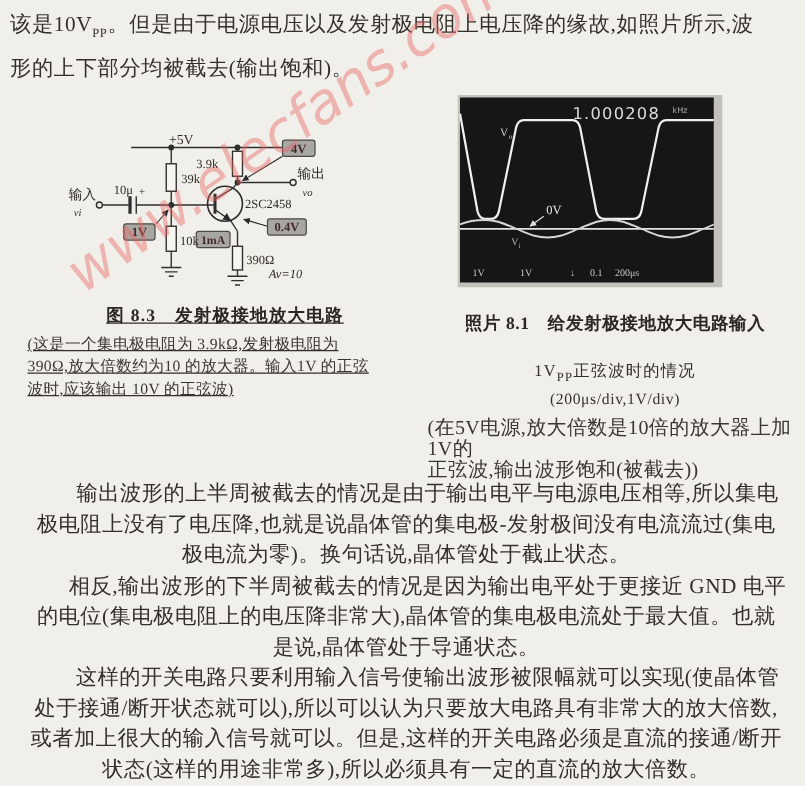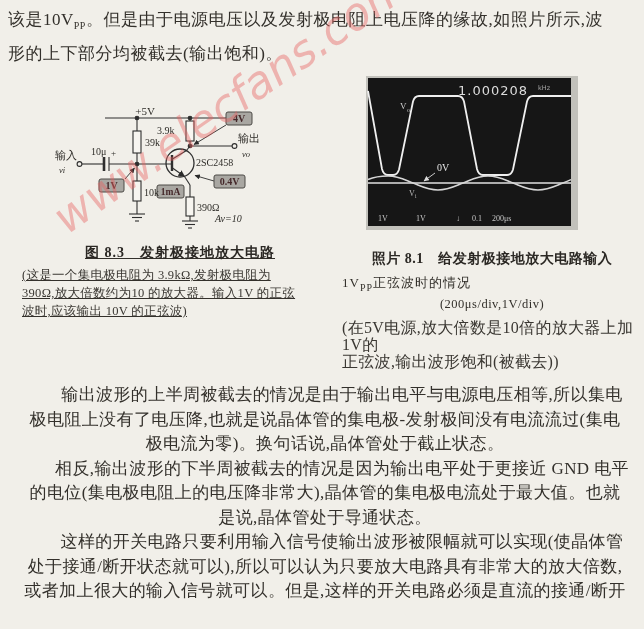--- a/index.html
+++ b/index.html
@@ -11,21 +11,21 @@
   sub.pp{font-size:10px;}
   
   #circuit-svg{left:55px;top:85px;}
   #scope{left:366px;top:76px;}
   
   .fig-cap{left:22px;top:244px;width:316px;text-decoration:underline;}
   .fig-cap .title{font-size:14px;font-weight:bold;text-align:center;letter-spacing:1px;color:#2b2824;}
   .cap-note{font-size:12.5px;line-height:18px;margin-top:4px;color:#3a3732;letter-spacing:0.3px;}
   .photo-cap{left:342px;top:250px;width:300px;}
   .photo-cap .title{font-size:14px;font-weight:bold;text-align:center;letter-spacing:0.5px;color:#2b2824;}
-  .photo-cap .l2{font-size:13px;margin-top:6px;letter-spacing:1px;}
+  .photo-cap .l2{font-size:13px;text-align:center;margin-top:20px;letter-spacing:1px;}
   .photo-cap .l3{font-size:12.5px;text-align:center;margin-top:4px;letter-spacing:0.5px;}
   .photo-cap .cap-note{margin-top:7px;font-size:16px;line-height:17px;}
   
   .body-text{left:8px;top:383px;width:634px;font-size:17px;line-height:24.5px;letter-spacing:0.4px;}
   .body-text .line{white-space:nowrap;text-align:center;}
   .body-text .indent{padding-left:34px;}
   
   .watermark{left:58px;top:196px;font-size:45px;font-style:italic;
              font-family:"DejaVu Sans",sans-serif;color:rgba(231,96,96,0.42);
              transform:rotate(-35deg);transform-origin:0 50%;white-space:nowrap;
@@ -192,15 +192,16 @@
 <div class="abs body-text">
   <div class="line indent">输出波形的上半周被截去的情况是由于输出电平与电源电压相等,所以集电</div>
   <div class="line">极电阻上没有了电压降,也就是说晶体管的集电极-发射极间没有电流流过(集电</div>
   <div class="line">极电流为零)。换句话说,晶体管处于截止状态。</div>
   <div class="line indent">相反,输出波形的下半周被截去的情况是因为输出电平处于更接近 GND 电平</div>
   <div class="line">的电位(集电极电阻上的电压降非常大),晶体管的集电极电流处于最大值。也就</div>
   <div class="line">是说,晶体管处于导通状态。</div>
   <div class="line indent">这样的开关电路只要利用输入信号使输出波形被限幅就可以实现(使晶体管</div>
   <div class="line">处于接通/断开状态就可以),所以可以认为只要放大电路具有非常大的放大倍数,</div>
   <div class="line">或者加上很大的输入信号就可以。但是,这样的开关电路必须是直流的接通/断开</div>
+  <div class="line">状态(这样的用途非常多),所以必须具有一定的直流的放大倍数。</div>
 </div>
 
 <div class="abs watermark">www.elecfans.com</div>
 
 </body></html>

